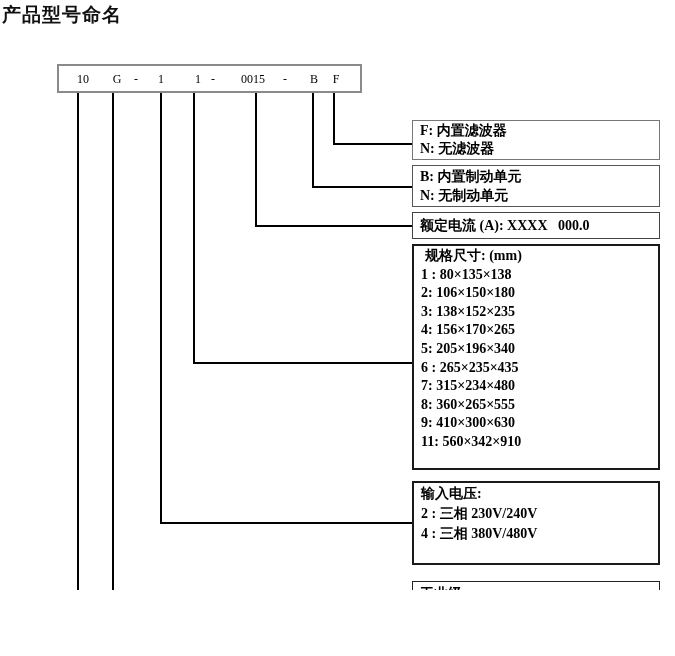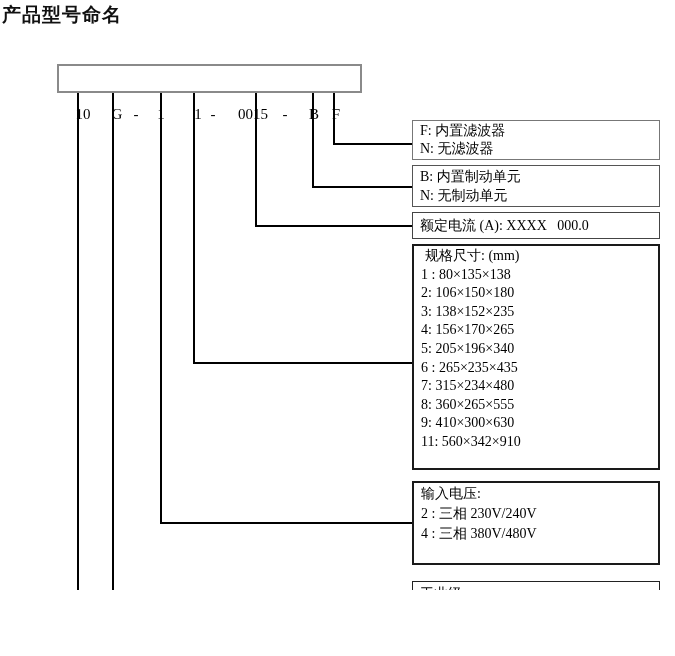--- a/index.html
+++ b/index.html
@@ -11,30 +11,30 @@
   .title {
     position:absolute; left:2px; top:2px;
     font-size:19px; font-weight:bold; letter-spacing:1px; color:#111;
   }
   .code-box {
     position:absolute; left:57px; top:64px; width:301px; height:25px;
     border:2px solid #8a8a8a; background:#fff;
   }
   .seg {
     position:absolute; top:50%; transform:translate(-50%,-50%);
-    font-size:15px; white-space:pre; color:#000;margin-top:35px;
+    font-size:12px; white-space:pre; color:#000;
   }
   .conn {
     position:absolute;
     border-left:2px solid #000; border-bottom:2px solid #000;
   }
   .ebox {
     position:absolute; left:412px; width:248px; box-sizing:border-box;
     background:#fff; padding:1px 0 0 7px;
-    font-size:14px; font-weight:normal; color:#000;
+    font-size:14px; font-weight:bold; color:#000;
   }
   .ln { white-space:pre; }
   .hdr { padding-left:4px; }
   .ul { text-decoration:underline; }
 </style>
 </head>
 <body>
 
 <div class="page">
 

